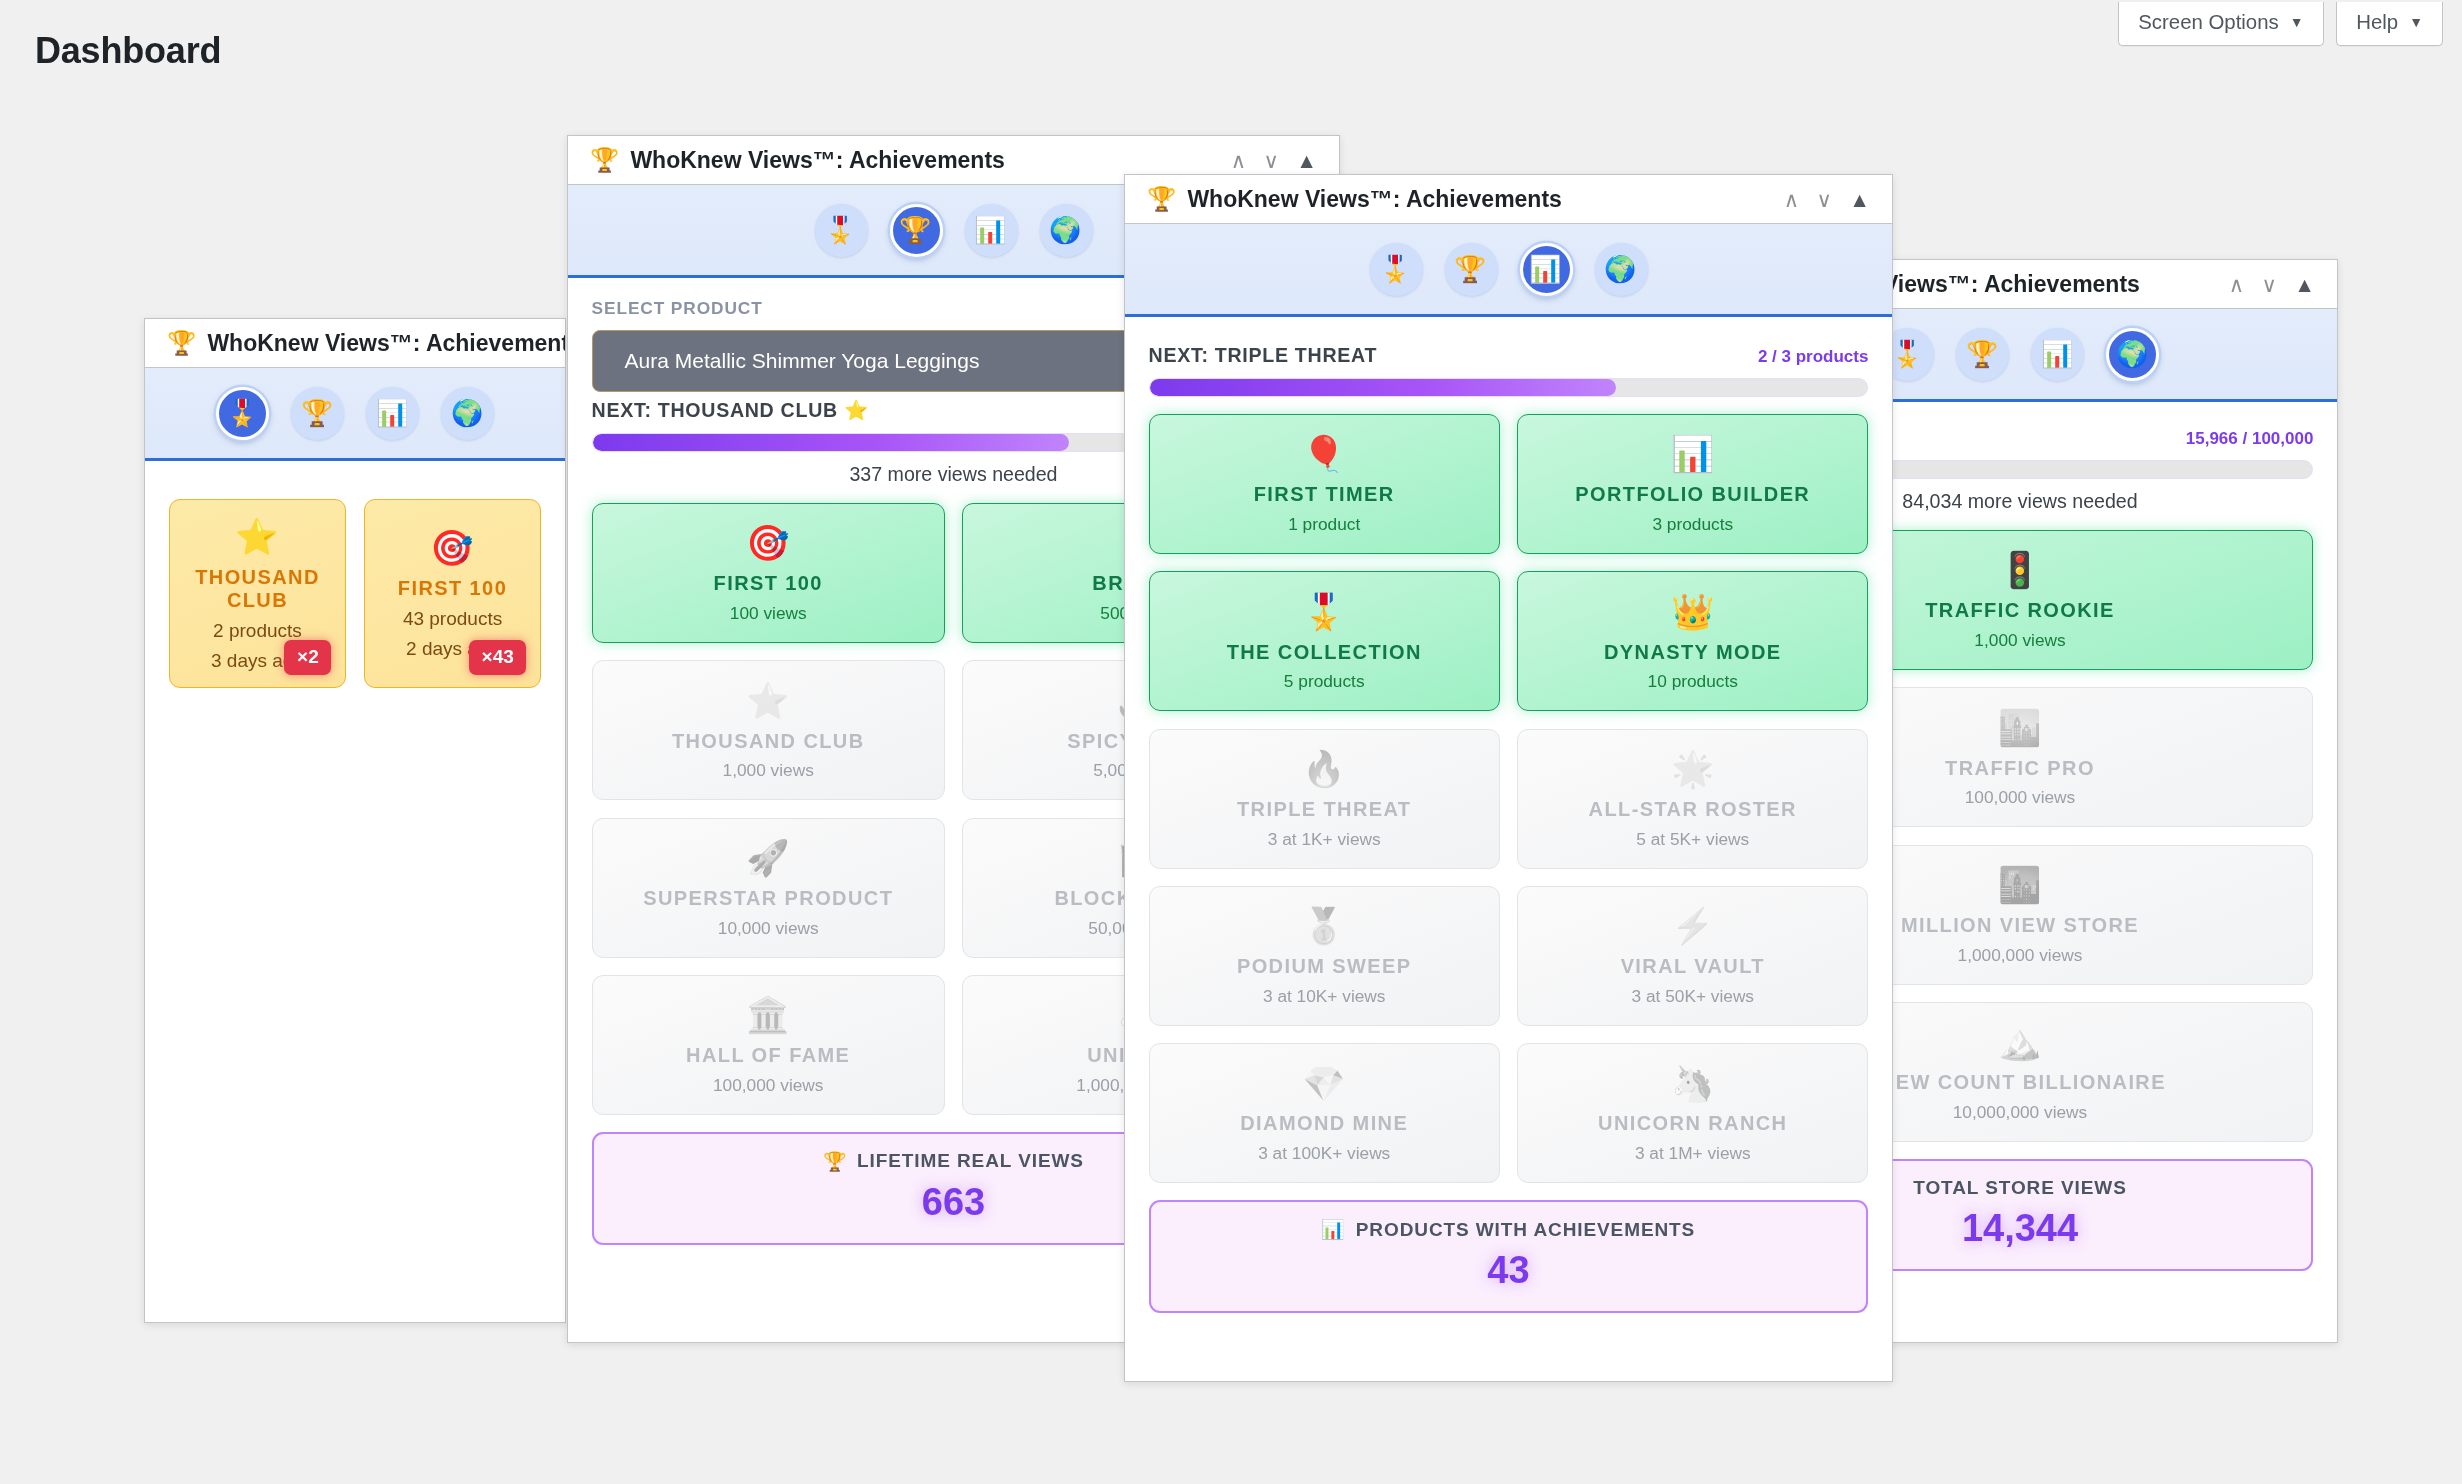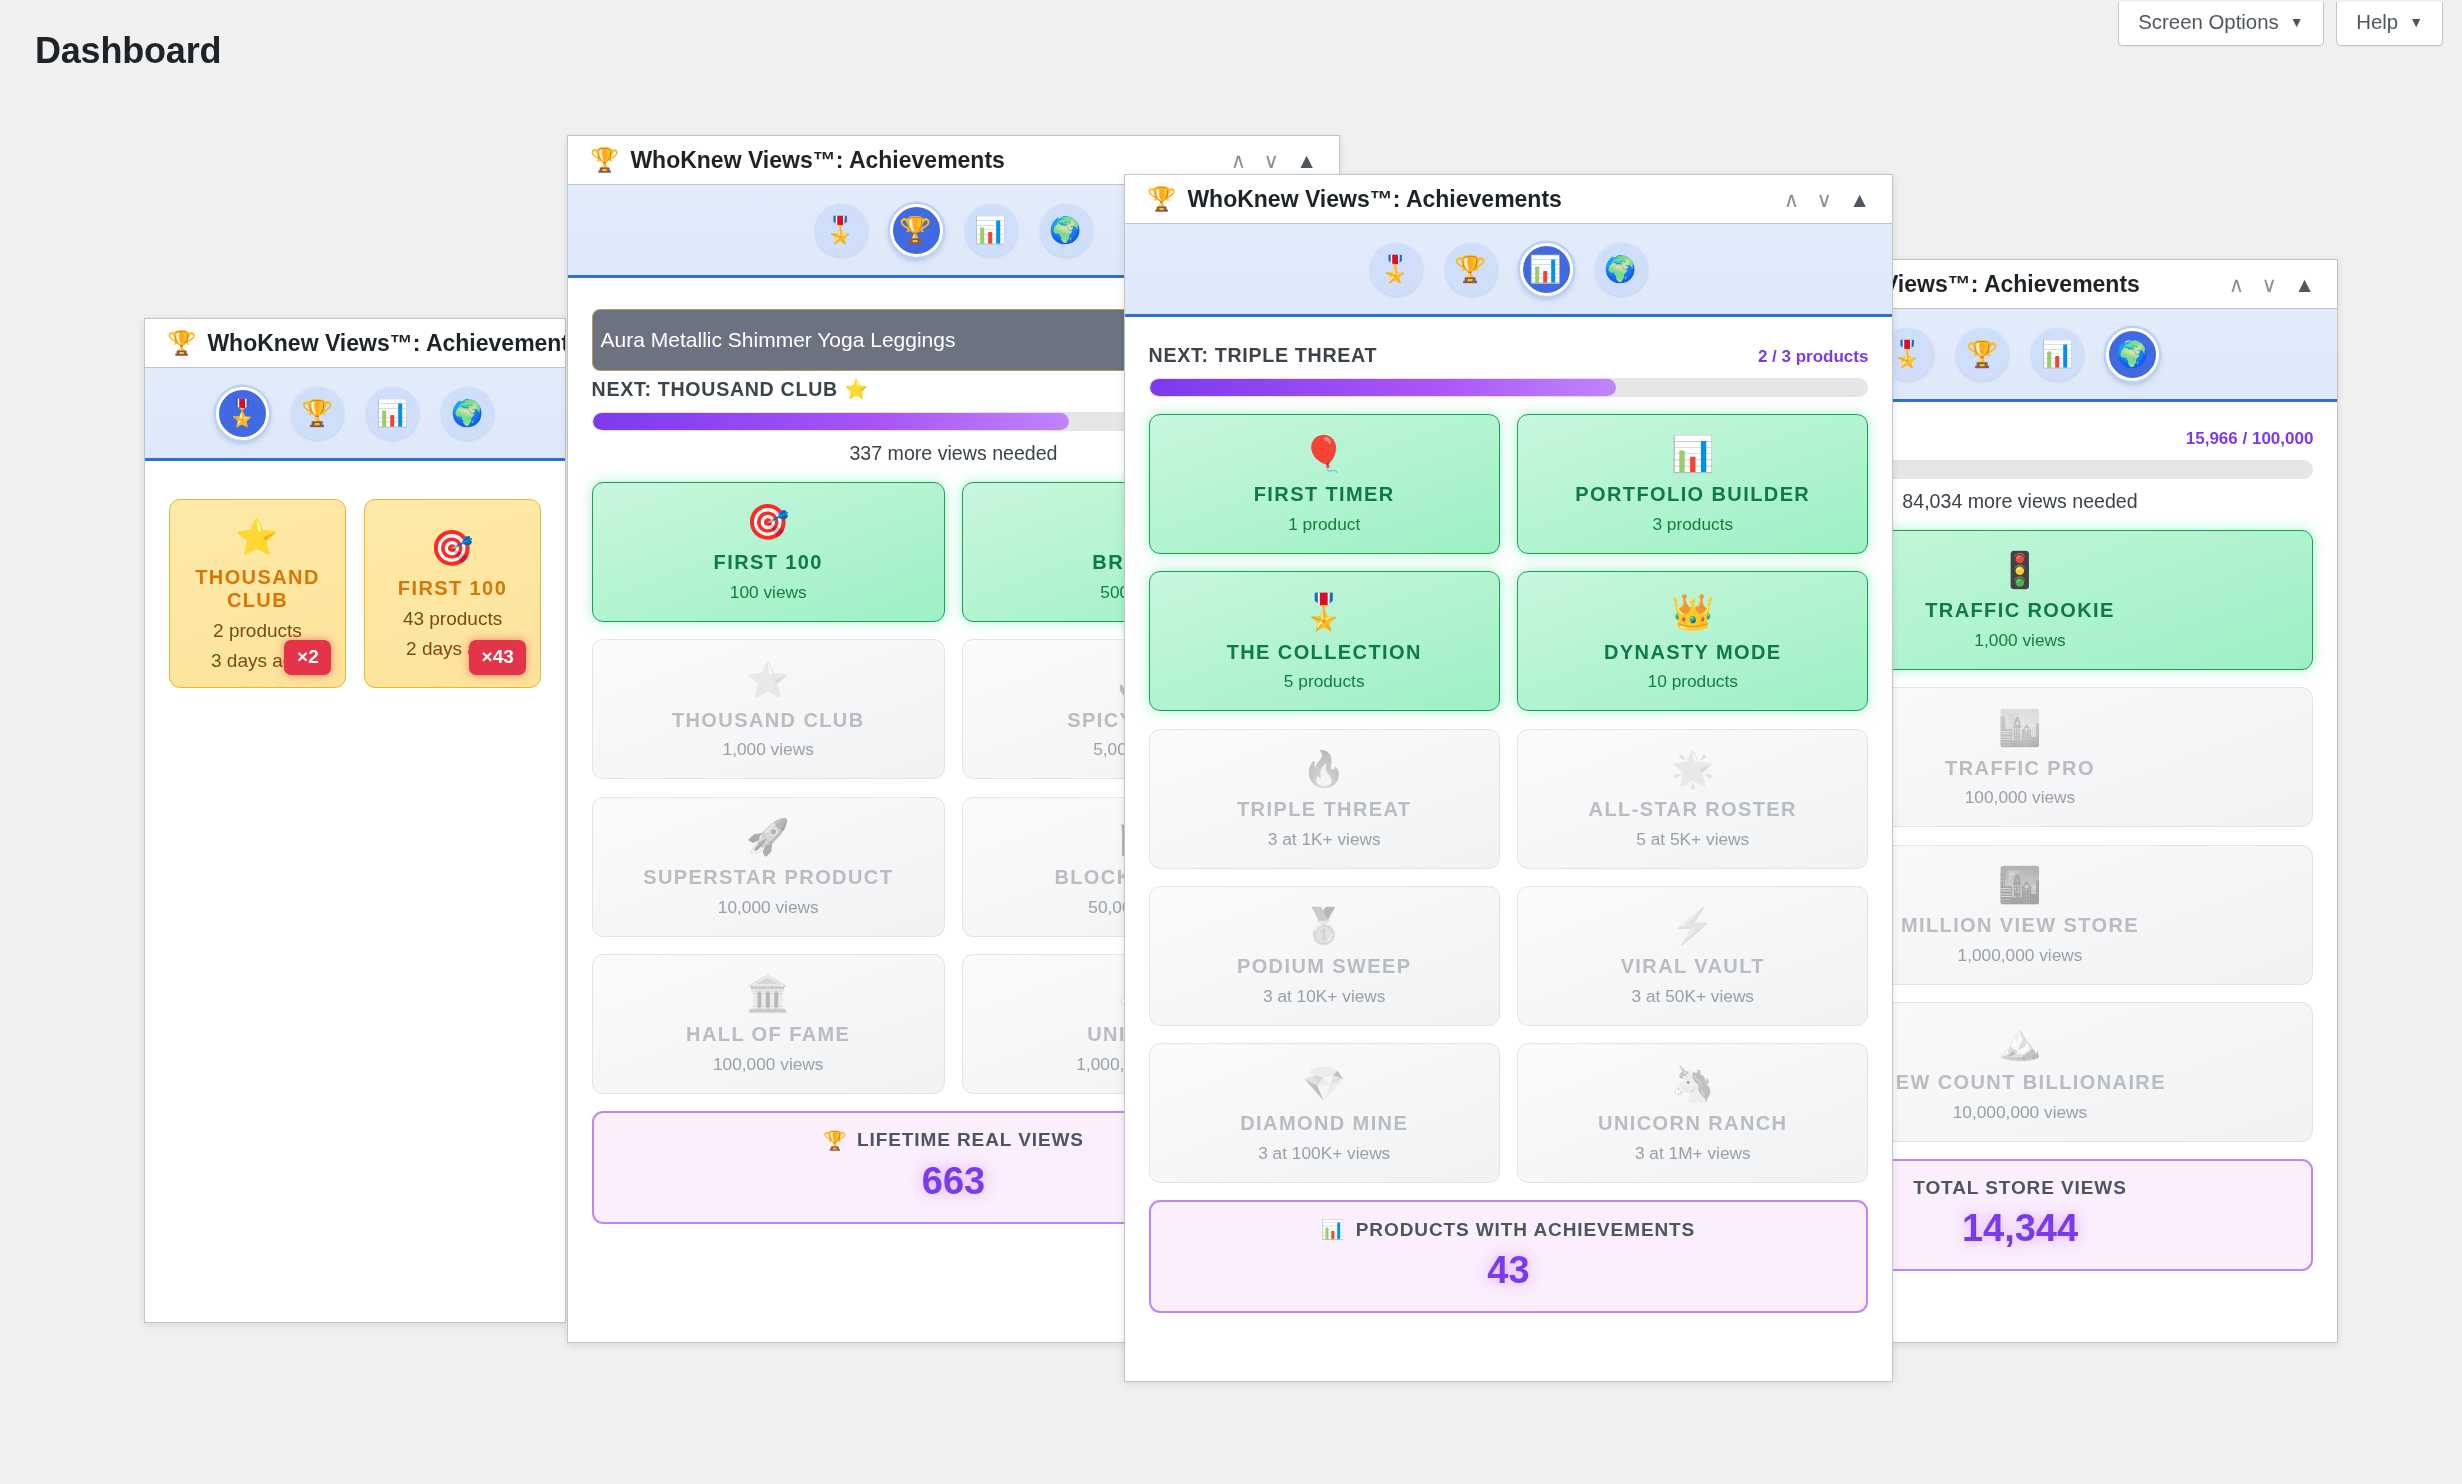--- a/index.html
+++ b/index.html
@@ -76,21 +76,21 @@
   .small-label {
     font-size: 17.3px; font-weight: 700; letter-spacing: 0.9px;
     color: #8a93a5; text-transform: uppercase;
   }
   .select-box {
     margin-top: 11px;
     background: #6c727f; color: #fff;
     border: 1.6px solid #b89a5c;
     border-radius: 7.9px;
     font-size: 21px;
-    padding: 18px 8px;
+    padding: 18px 32px;
     width: 100%;
   }
   .nextrow {
     display: flex; align-items: flex-end; justify-content: space-between;
     margin-top: 6.3px;
   }
   .next-label {
     font-size: 19.6px; font-weight: 700; color: #3c434a;
     letter-spacing: 0.7px; text-transform: uppercase;
     display: flex; align-items: center; gap: 7px;
@@ -261,20 +261,21 @@
           <span>🏆</span>
         </div>
         <div class="tabbtn">
           <span>📊</span>
         </div>
         <div class="tabbtn">
           <span>🌍</span>
         </div>
       </div>
     <div class="panel-body">
+      <div class="small-label">SELECT PRODUCT</div>
       <div class="select-box">Aura Metallic Shimmer Yoga Leggings</div>
       <div class="nextrow">
         <div class="next-label">
           <span>NEXT: THOUSAND CLUB</span>
           <span>⭐</span>
         </div>
       </div>
       <div class="pbar">
         <div class="pfill" style="width: 66%;"></div>
       </div>

